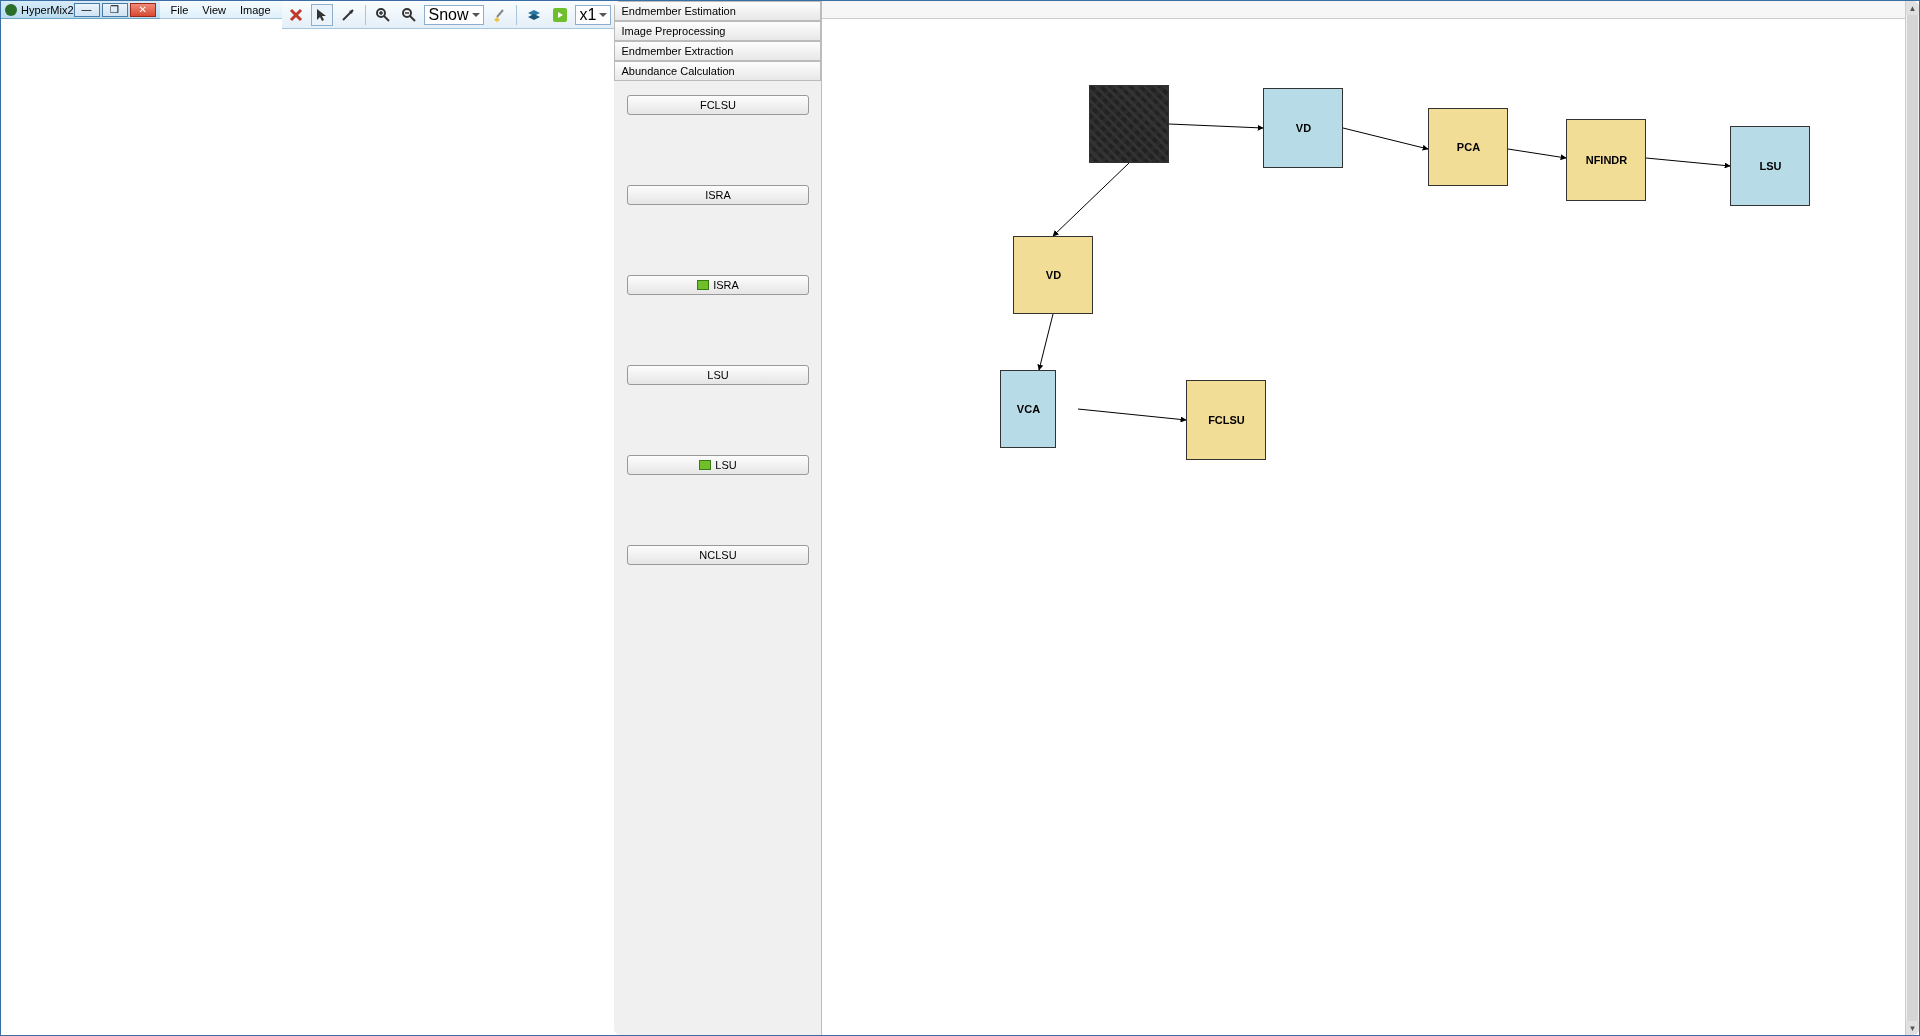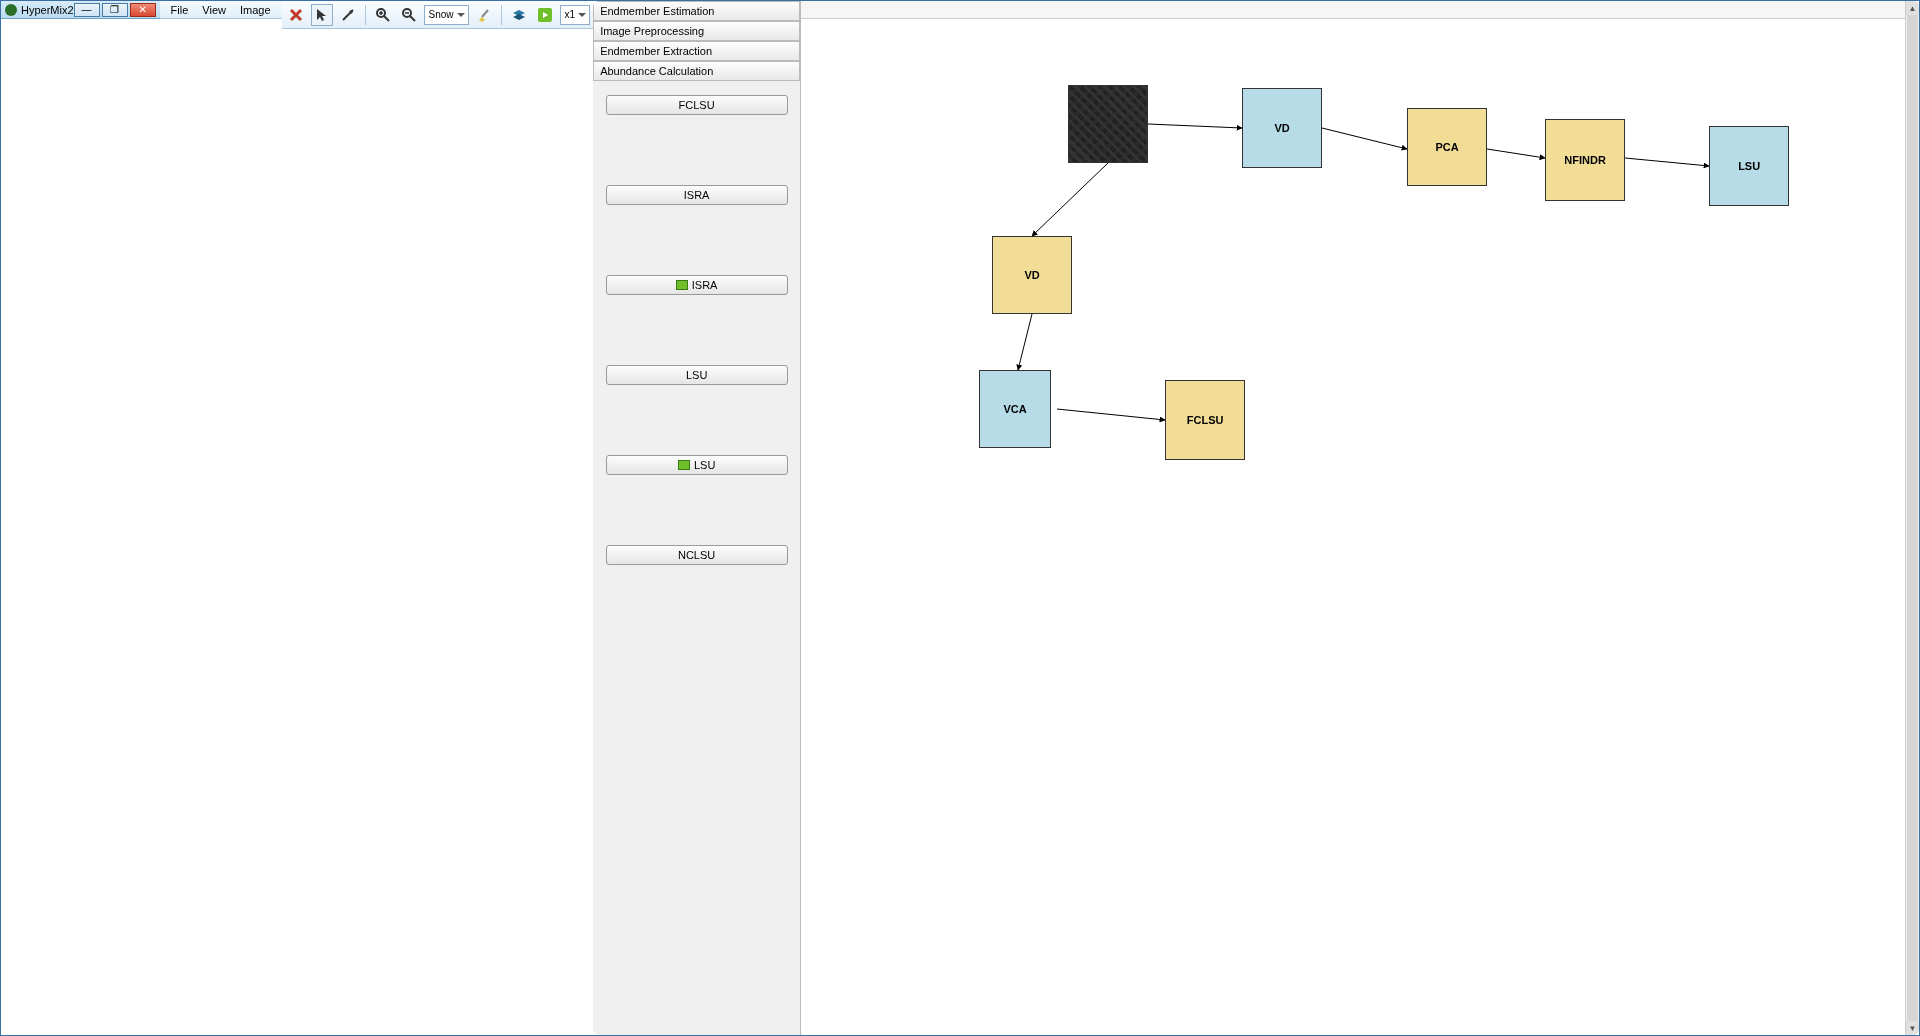--- a/index.html
+++ b/index.html
@@ -22,21 +22,21 @@
   }
   .menubar span{ padding:0 7px; cursor:pointer;}
   .toolbar{
     height:28px; background:linear-gradient(#fafdff,#e4eff8); border-bottom:1px solid #a7c7de;
     display:flex; align-items:center; padding:0 3px; gap:4px;
   }
   .tool-btn{ width:22px; height:22px; display:flex; align-items:center; justify-content:center;
     border:1px solid transparent; cursor:pointer;}
   .tool-btn.sel{ border:1px solid #8faecc; background:#eaf2fa;}
   .tool-sep{ width:1px; height:20px; background:#a7c7de; margin:0 2px;}
-  .combo{ height:20px; border:1px solid #8faecc; background:#fff; font-size:10px; padding:0 14px 0 4px;
+  .combo{ height:20px; border:1px solid #8faecc; background:#fff; font-size:16px; padding:0 14px 0 4px;
     display:flex; align-items:center; position:relative; cursor:pointer;}
   .combo::after{content:""; position:absolute; right:3px; top:7px; border:4px solid transparent; border-top-color:#555;}
   .body{ flex:1; display:flex; overflow:hidden;border-radius:6px; }
   .sidebar{ width:208px; background:#f0f0f0; border-right:1px solid #bbb; overflow-y:auto;}
   .accordion-item{ border:1px solid #bbb; background:linear-gradient(#fdfdfd,#e8e8e8);
     font-size:11px; padding:3px 6px; cursor:pointer; margin-bottom:0; }
   .accordion-body{ background:#f0f0f0; padding:14px 10px 14px 10px; display:flex; flex-direction:column; gap:70px;}
   .side-btn{
     width:182px; height:20px; background:linear-gradient(#fdfdfd,#e5e5e5);
     border:1px solid #999; border-radius:3px; font-size:11px; cursor:pointer;
@@ -198,21 +198,21 @@
           </div>
           <div class="node yellow" style="left: 744px; top: 100px; width: 80px; height: 82px;">
             <span>NFINDR</span>
           </div>
           <div class="node blue" style="left: 908px; top: 107px; width: 80px; height: 80px;">
             <span>LSU</span>
           </div>
           <div class="node yellow" style="left: 191px; top: 217px; width: 80px; height: 78px;">
             <span>VD</span>
           </div>
-          <div class="node blue" style="left: 178px; top: 351px; width: 72px; height: 78px;">
+          <div class="node blue" style="left: 178px; top: 351px; width: 56px; height: 78px;">
             <span>VCA</span>
           </div>
           <div class="node yellow" style="left: 364px; top: 361px; width: 80px; height: 80px;">
             <span>FCLSU</span>
           </div>
         </div>
       <div class="vscroll">
         <div class="up">▲</div>
         <div class="thumb"></div>
         <div class="down">▼</div>

